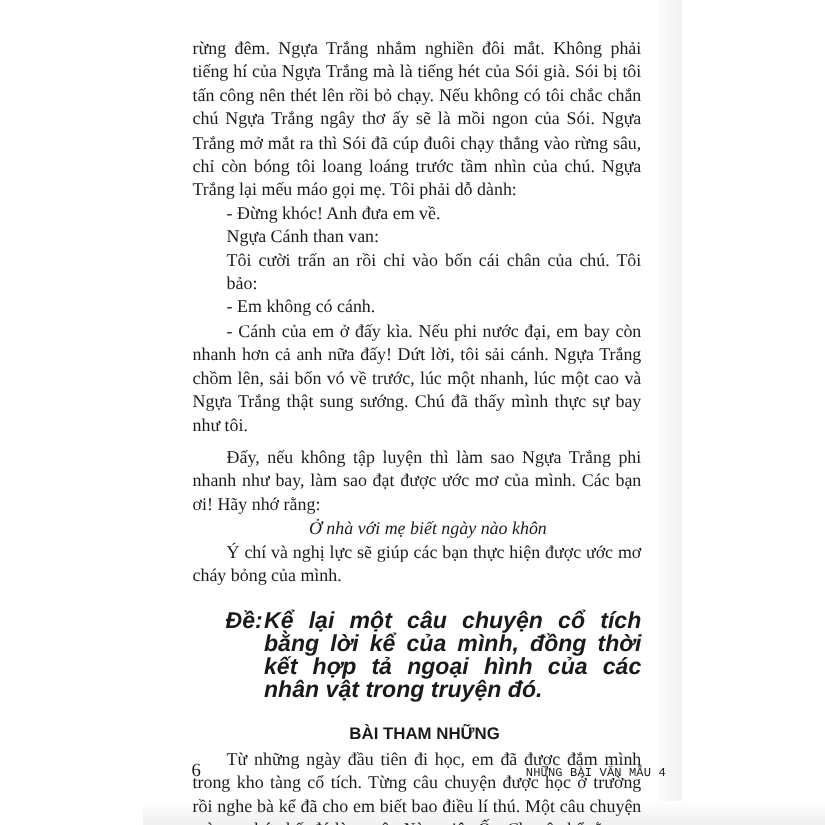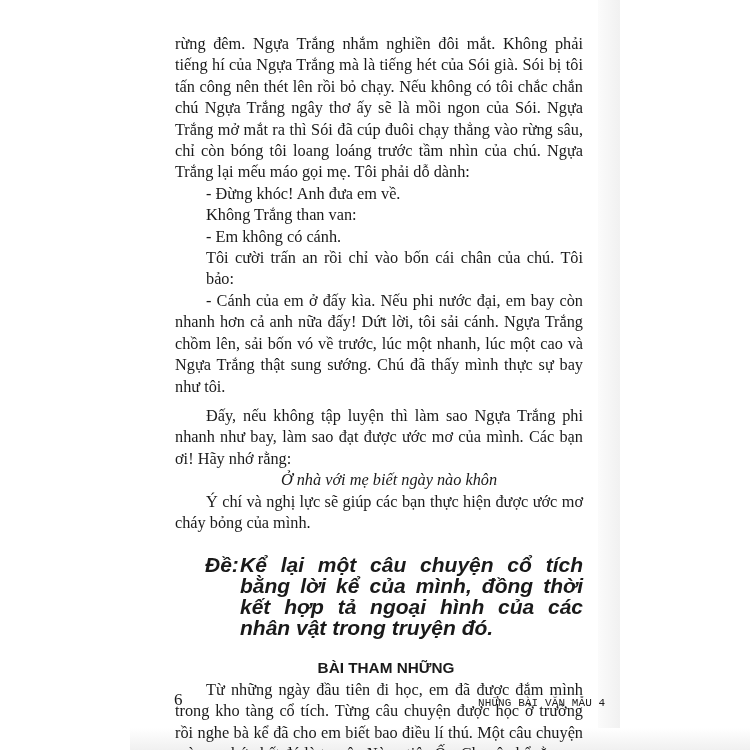--- a/index.html
+++ b/index.html
@@ -55,23 +55,23 @@
 </head>
 <body>
 
 <div class="page">
   <div class="page-edge"></div>
   <div class="bottom-edge"></div>
 
   <div class="col">
     <p class="p">rừng đêm. Ngựa Trắng nhắm nghiền đôi mắt. Không phải tiếng hí của Ngựa Trắng mà là tiếng hét của Sói già. Sói bị tôi tấn công nên thét lên rồi bỏ chạy. Nếu không có tôi chắc chắn chú Ngựa Trắng ngây thơ ấy sẽ là mồi ngon của Sói. Ngựa Trắng mở mắt ra thì Sói đã cúp đuôi chạy thẳng vào rừng sâu, chỉ còn bóng tôi loang loáng trước tầm nhìn của chú. Ngựa Trắng lại mếu máo gọi mẹ. Tôi phải dỗ dành:</p>
     <p class="dlg">- Đừng khóc! Anh đưa em về.</p>
-    <p class="dlg">Không Trắng than van:</p>
+    <p class="dlg">Ngựa Cánh than van:</p>
+    <p class="dlg">Tôi cười trấn an rồi chỉ vào bốn cái chân của chú. Tôi bảo:</p>
     <p class="dlg">- Em không có cánh.</p>
-    <p class="dlg">Tôi cười trấn an rồi chỉ vào bốn cái chân của chú. Tôi bảo:</p>
     <p class="p indent">- Cánh của em ở đấy kìa. Nếu phi nước đại, em bay còn nhanh hơn cả anh nữa đấy! Dứt lời, tôi sải cánh. Ngựa Trắng chồm lên, sải bốn vó về trước, lúc một nhanh, lúc một cao và Ngựa Trắng thật sung sướng. Chú đã thấy mình thực sự bay như tôi.</p>
     <p class="p indent gap">Đấy, nếu không tập luyện thì làm sao Ngựa Trắng phi nhanh như bay, làm sao đạt được ước mơ của mình. Các bạn ơi! Hãy nhớ rằng:</p>
     <p class="poem">Ở nhà với mẹ biết ngày nào khôn</p>
     <p class="p indent">Ý chí và nghị lực sẽ giúp các bạn thực hiện được ước mơ cháy bỏng của mình.</p>
 
     <p class="task">
       <span class="task-label">Đề:</span>
       <span>Kể lại một câu chuyện cổ tích bằng lời kể của mình, đồng thời kết hợp tả ngoại hình của các nhân vật trong truyện đó.</span>
     </p>
 

